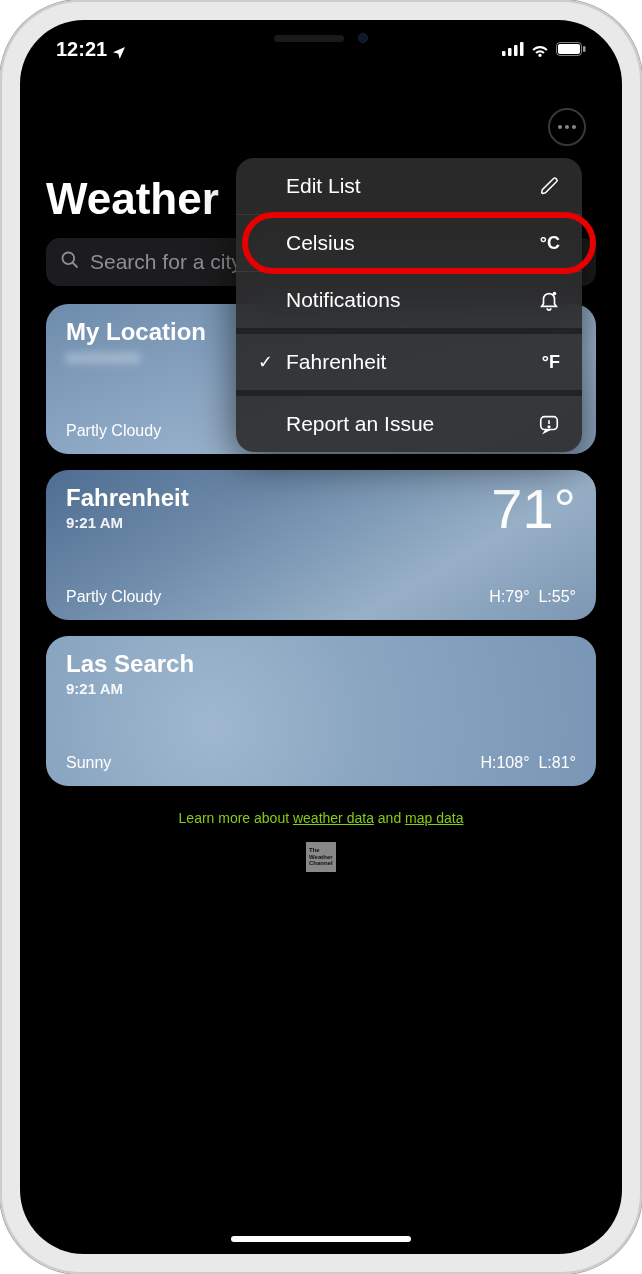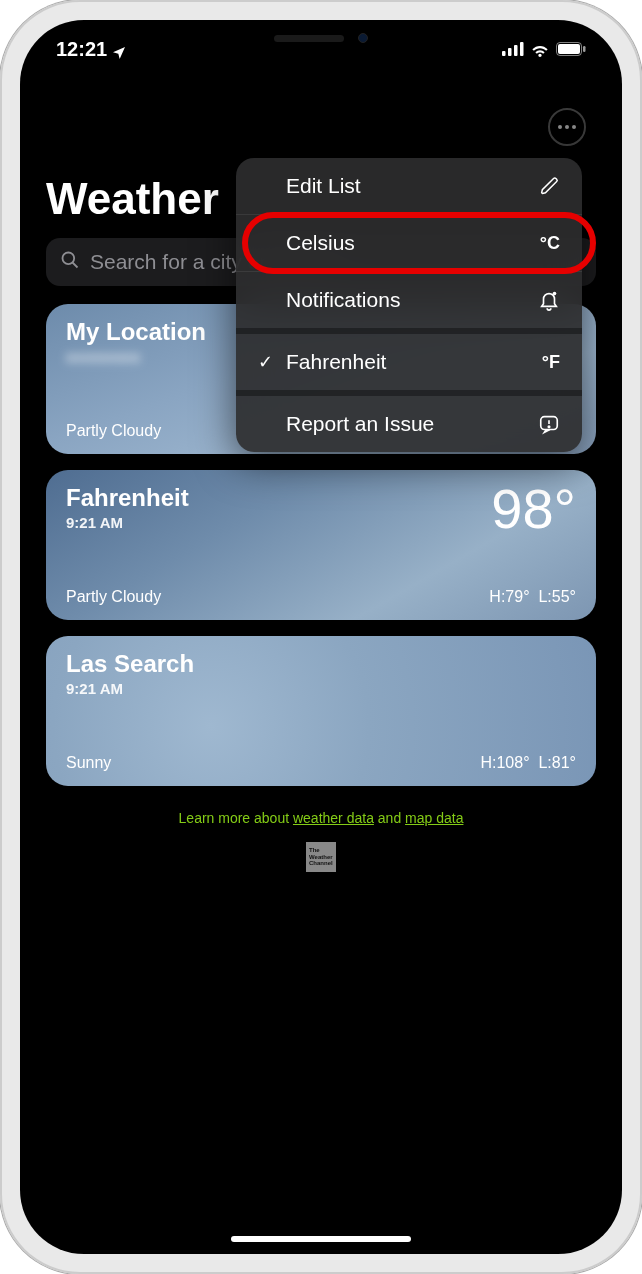--- a/index.html
+++ b/index.html
@@ -260,21 +260,21 @@
             <span></span>
           </div>
         </div>
 
         <div class="card bg2">
           <div class="card-top">
             <div>
               <div class="card-title">Fahrenheit</div>
               <div class="card-sub">9:21 AM</div>
             </div>
-            <div class="card-temp">98°</div>
+            <div class="card-temp">71°</div>
           </div>
           <div class="card-bottom">
             <span>Partly Cloudy</span>
             <span>
               <span>H:79°</span>&nbsp;&nbsp;<span>L:55°</span>
             </span>
           </div>
         </div>
 
         <div class="card bg3">

